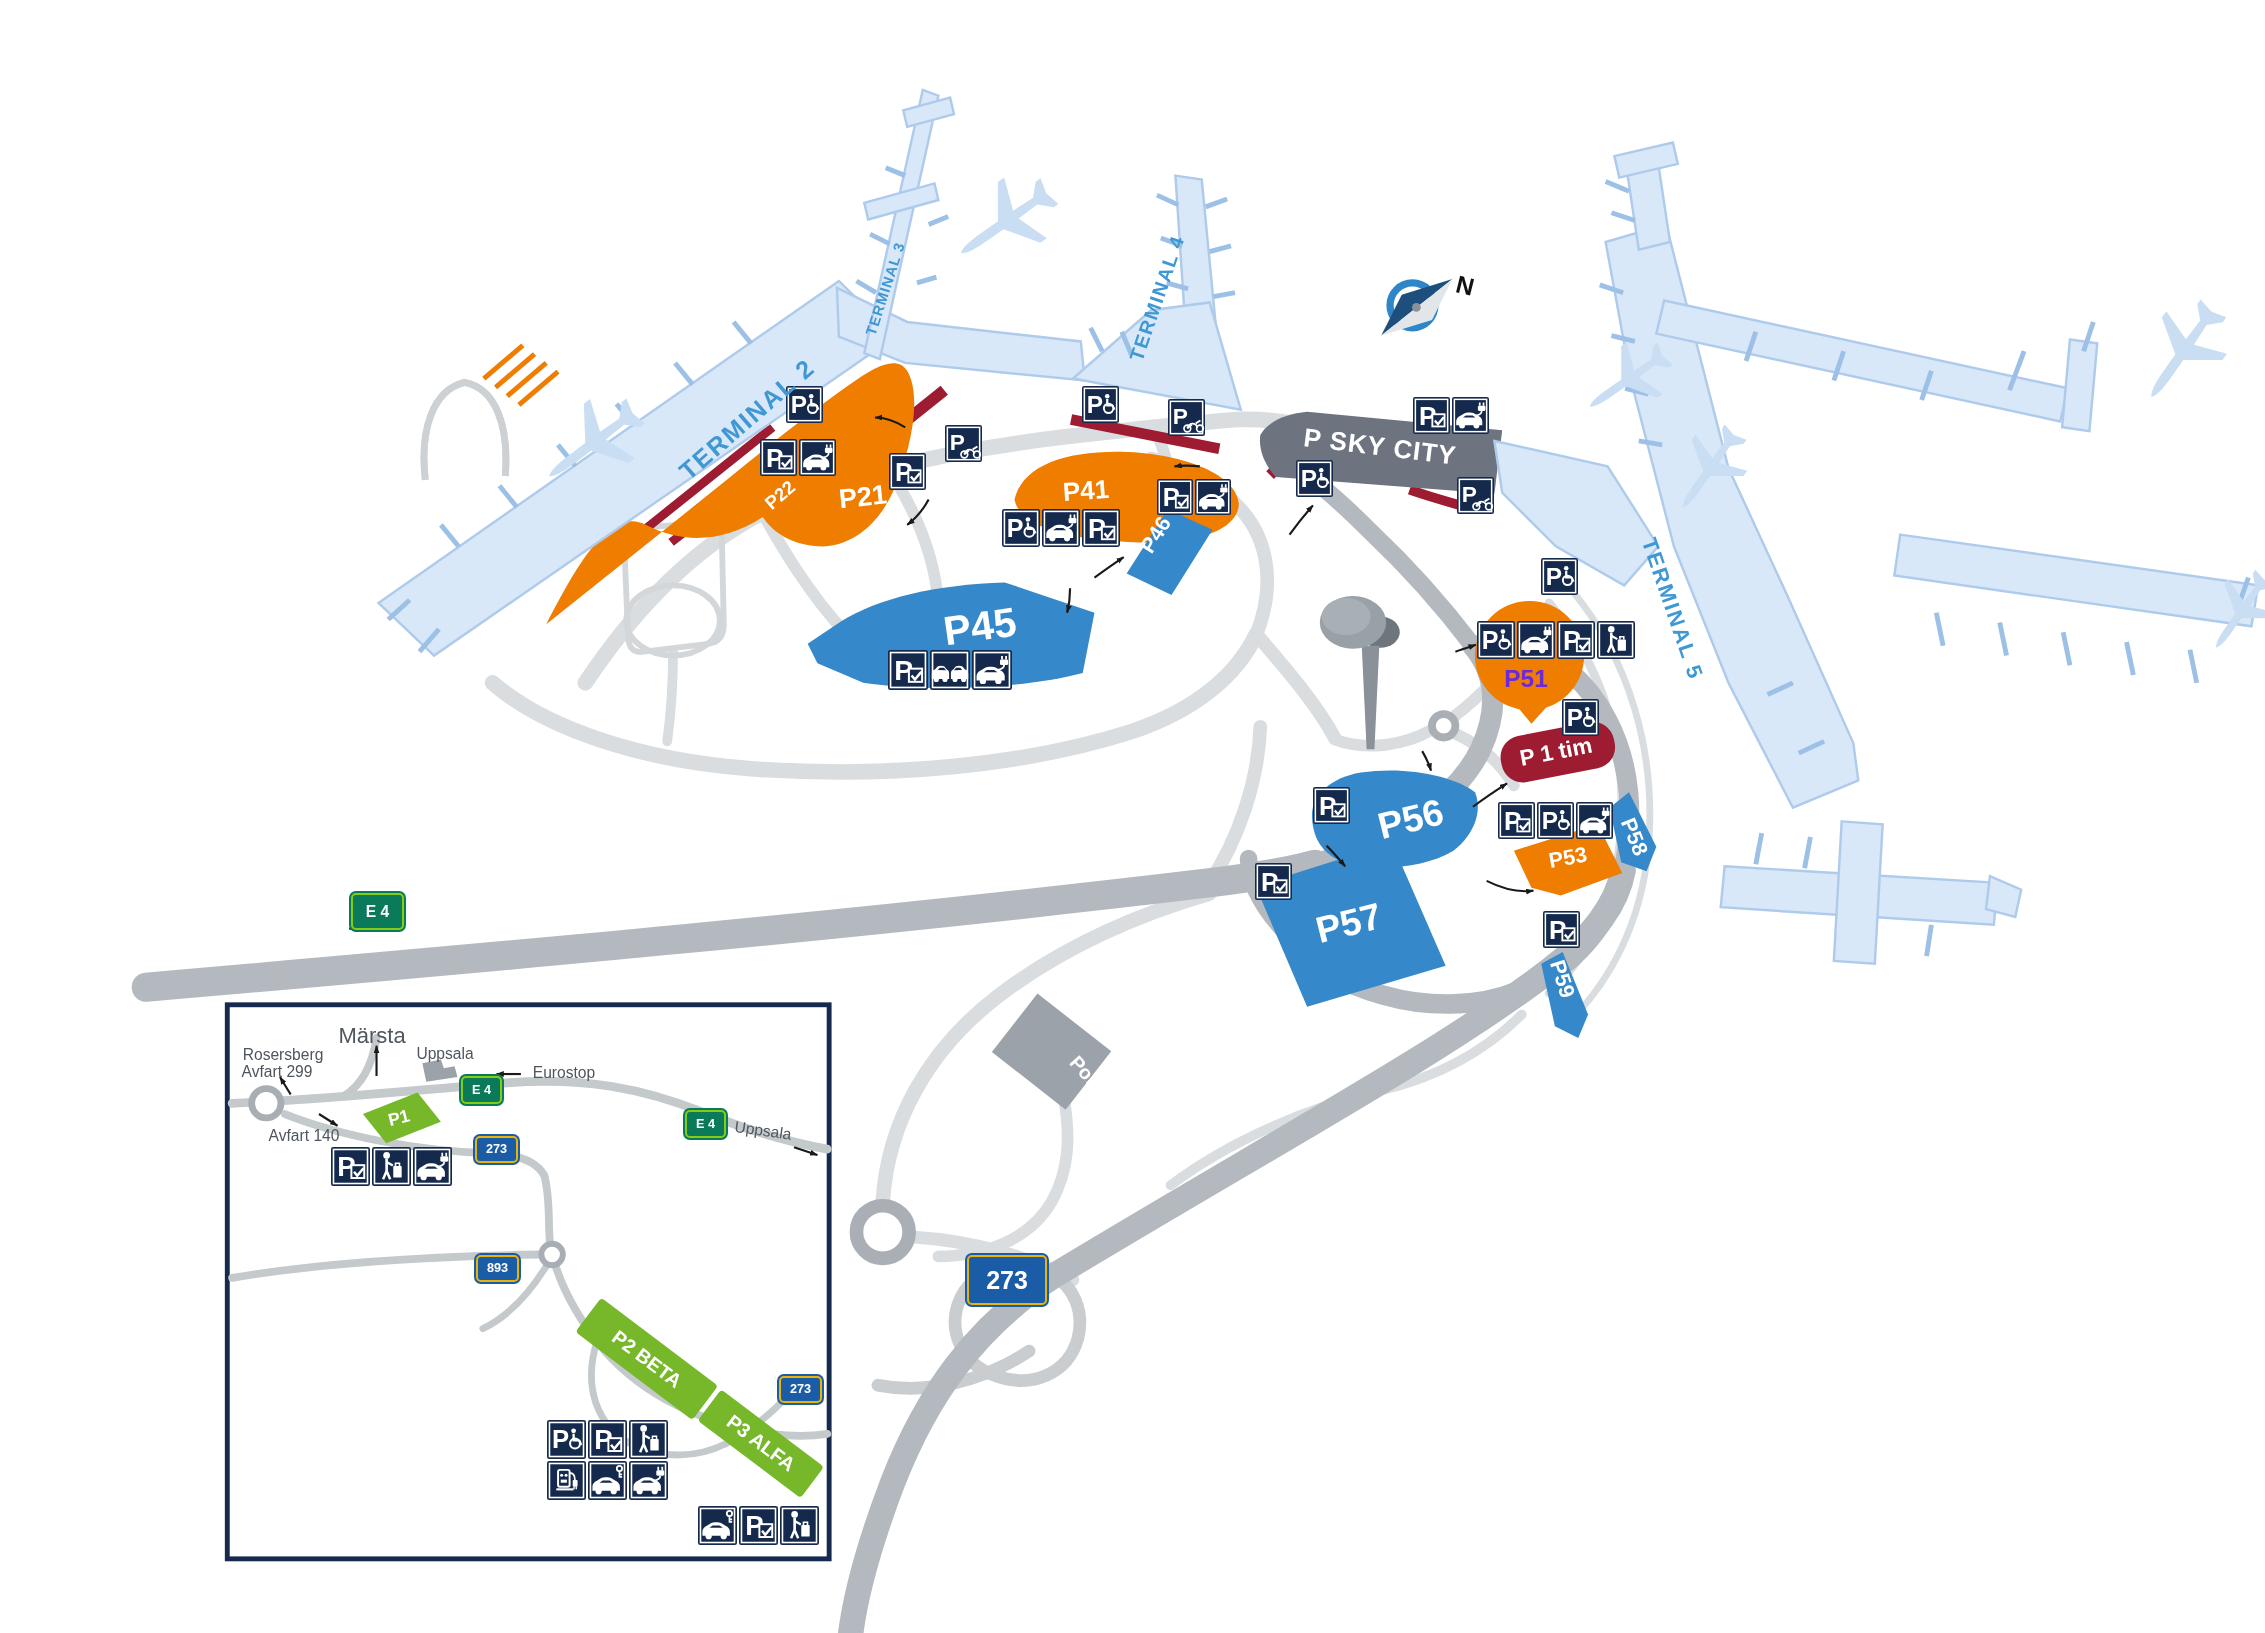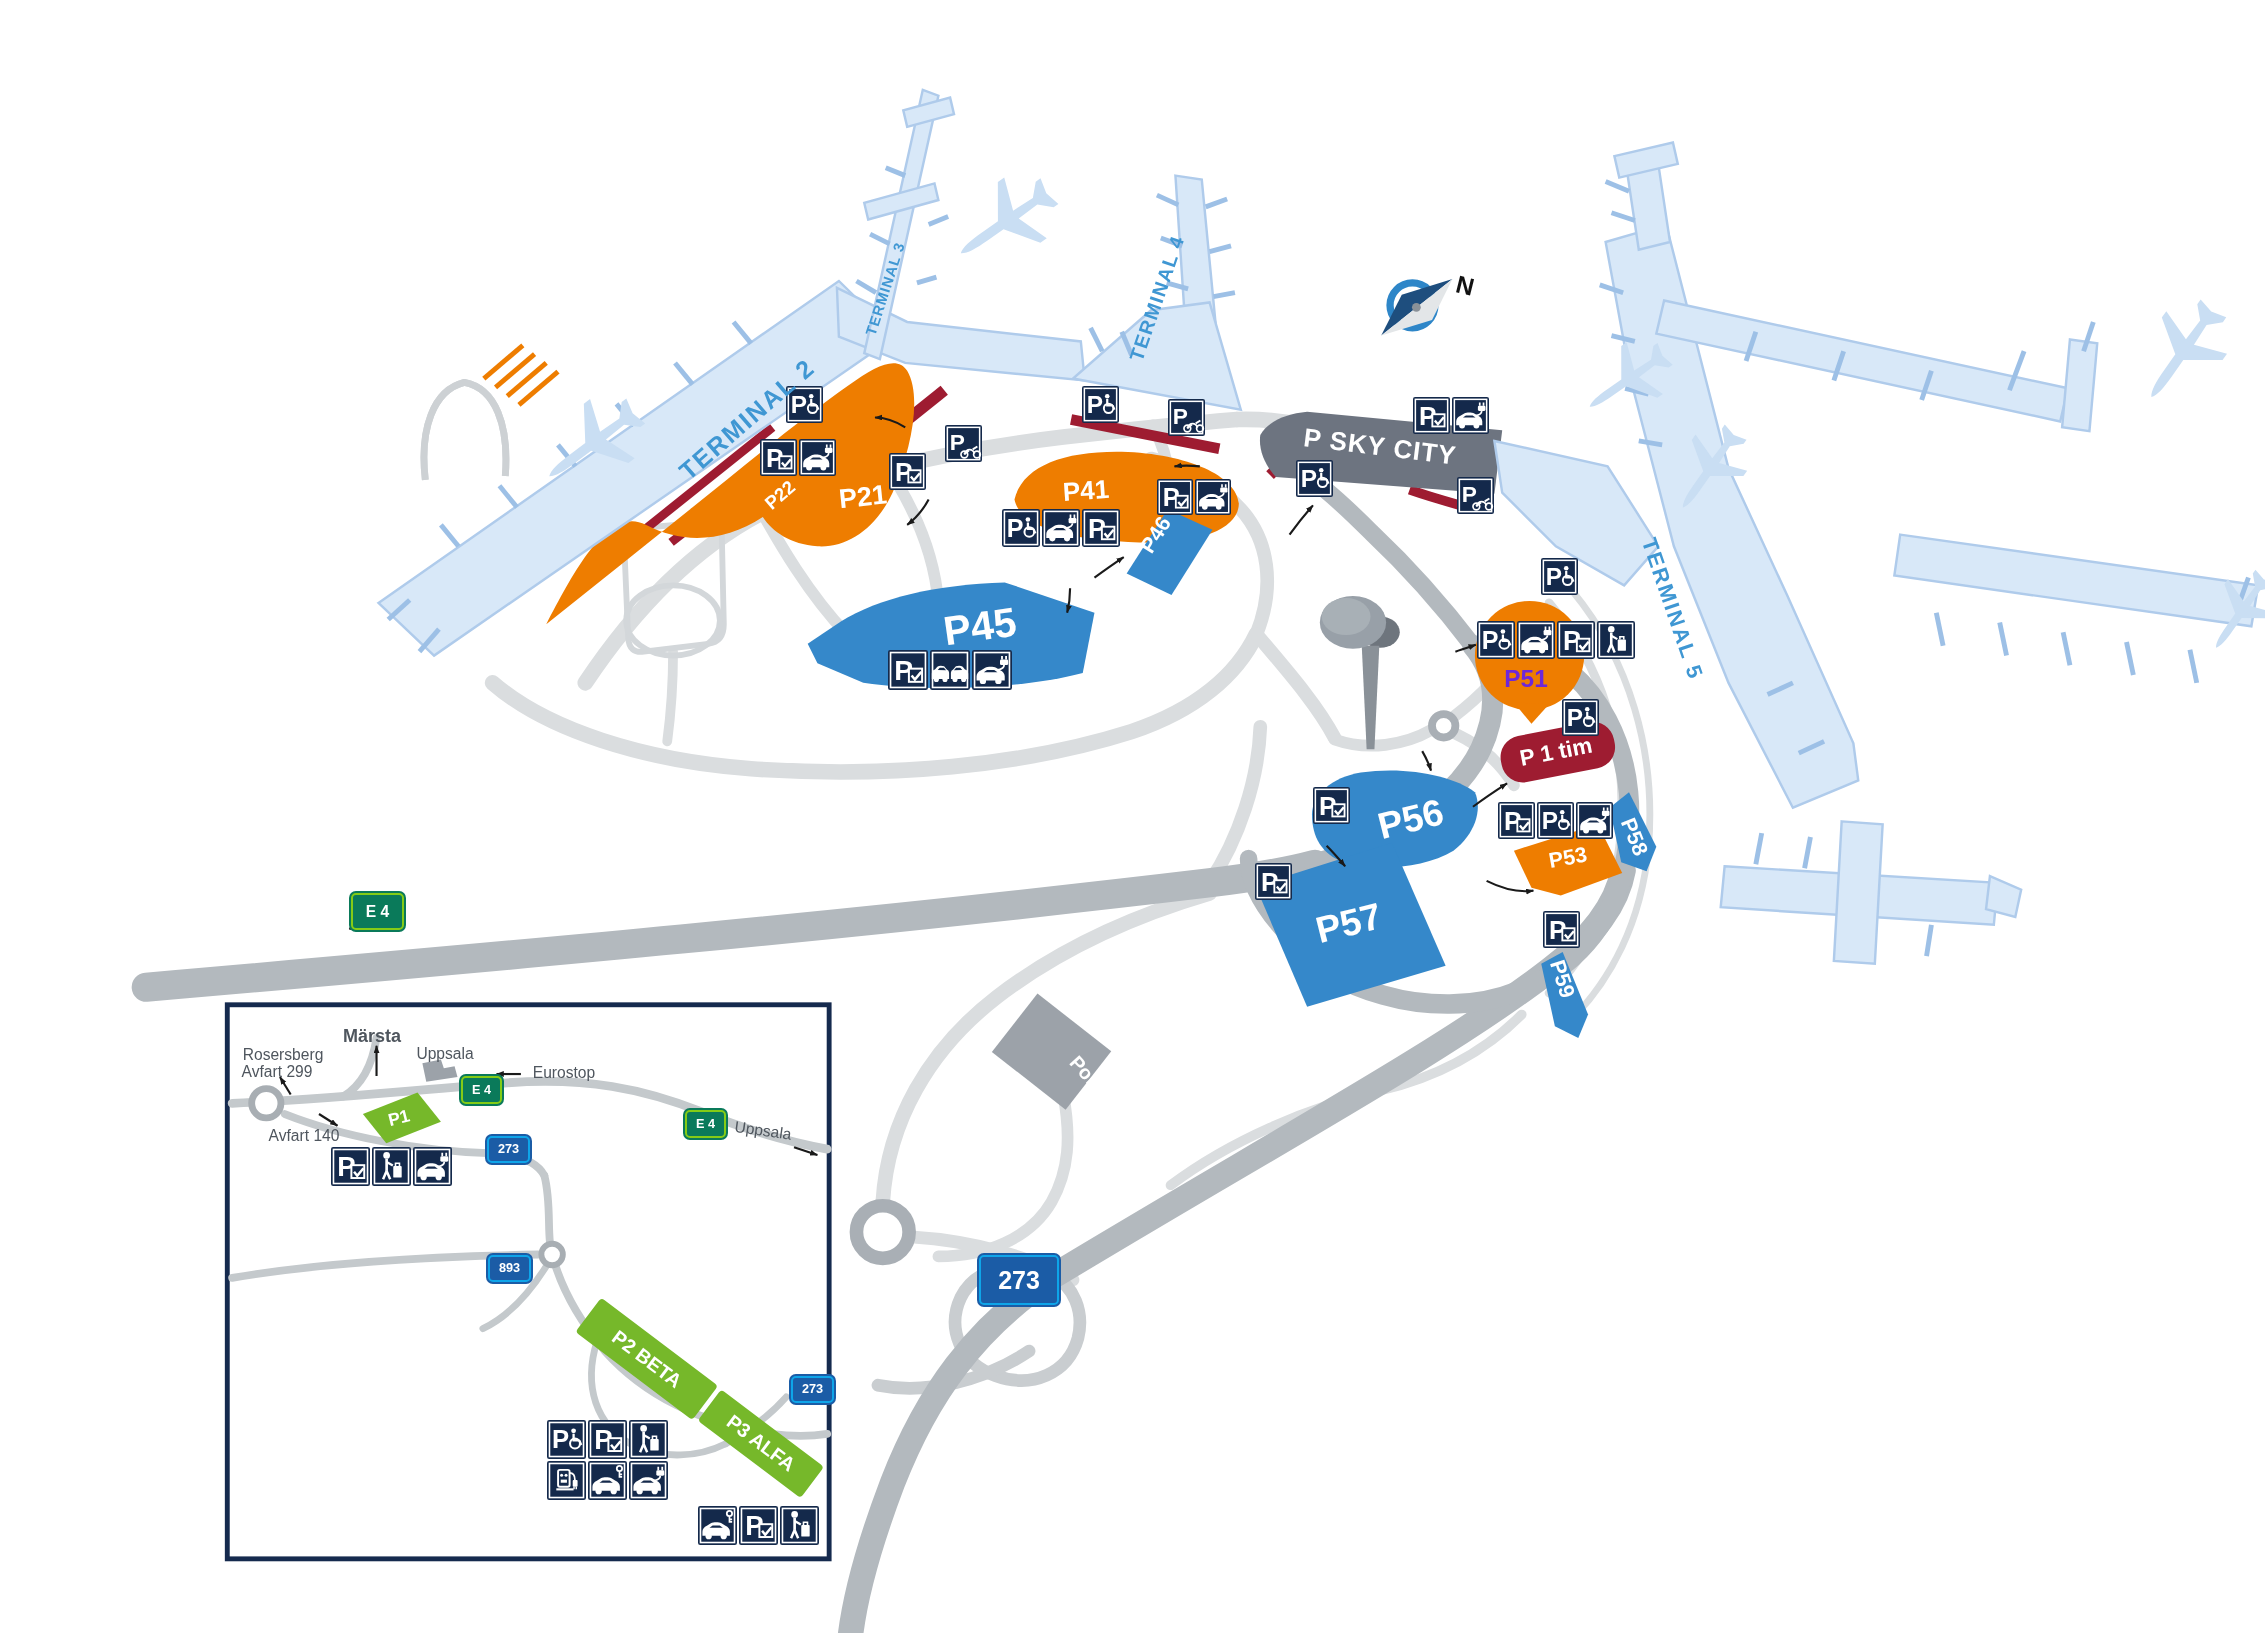--- a/index.html
+++ b/index.html
@@ -4,21 +4,21 @@
 <style>
   html,body{margin:0;padding:0;background:#fff;}
   .stage{position:relative;width:2266px;height:1634px;background:#fff;overflow:hidden;
          font-family:"Liberation Sans",sans-serif;}
   .stage svg.base{position:absolute;left:0;top:0;}
   .layer{position:absolute;left:0;top:0;width:100%;height:100%;pointer-events:none;}
   .map-label{position:absolute;font-weight:bold;white-space:nowrap;transform-origin:center;
              line-height:1.05;}
   .road-sign{position:absolute;display:flex;align-items:center;justify-content:center;
              color:#fff;font-weight:bold;border-radius:4.9px;line-height:1;}
-  .road-sign.blue{background:#1B5CA6;border:2px solid #0ea5e9;box-shadow:0 0 0 2px #1B5CA6;margin-left:12px;}
+  .road-sign.blue{background:#1B5CA6;border:2px solid #eab308;box-shadow:0 0 0 2px #1B5CA6;}
   .road-sign.green{background:#0A7A5A;border:2px solid #84cc16;box-shadow:0 0 0 2px #0A7A5A;}
   .icon-group{position:absolute;display:flex;gap:2px;}
   .icon-group svg{display:block;flex:none;}
 </style>
 </head>
 <body>
 
 <svg width="0" height="0" style="position:absolute">
   <defs>
     <g id="sym-p-check">
@@ -544,21 +544,21 @@
       <div class="map-label" style="left: 1349px; top: 924px; font-size: 37px; color: rgb(255, 255, 255); font-weight: bold; transform: translate(-50%, -50%) rotate(-14deg);">P57</div>
       <div class="map-label" style="left: 1634px; top: 837px; font-size: 21.5px; color: rgb(255, 255, 255); font-weight: bold; transform: translate(-50%, -50%) rotate(68deg);">P58</div>
       <div class="map-label" style="left: 1562px; top: 979px; font-size: 21.5px; color: rgb(255, 255, 255); font-weight: bold; transform: translate(-50%, -50%) rotate(72deg);">P59</div>
       <div class="map-label" style="left: 1380px; top: 447px; font-size: 26px; color: rgb(255, 255, 255); font-weight: bold; letter-spacing: 1px; transform: translate(-50%, -50%) rotate(7deg);">P SKY CITY</div>
       <div class="map-label" style="left: 1556px; top: 752px; font-size: 22.4px; color: rgb(255, 255, 255); font-weight: bold; transform: translate(-50%, -50%) rotate(-11deg);">P 1 tim</div>
       <div class="map-label" style="left: 1089px; top: 1076px; font-size: 19.5px; color: rgb(255, 255, 255); font-weight: bold; transform: translate(-50%, -50%) rotate(48deg);">Polis</div>
       <div class="map-label" style="left: 1465px; top: 286px; font-size: 24.4px; color: rgb(17, 17, 17); font-weight: bold; transform: translate(-50%, -50%) rotate(14deg);">N</div>
       <div class="map-label" style="left: 399px; top: 1118px; font-size: 17.6px; color: rgb(255, 255, 255); font-weight: bold; transform: translate(-50%, -50%) rotate(-14deg);">P1</div>
       <div class="map-label" style="left: 647px; top: 1359px; font-size: 19.5px; color: rgb(255, 255, 255); font-weight: bold; transform: translate(-50%, -50%) rotate(37deg);">P2 BETA</div>
       <div class="map-label" style="left: 761px; top: 1443px; font-size: 19.5px; color: rgb(255, 255, 255); font-weight: bold; transform: translate(-50%, -50%) rotate(37deg);">P3 ALFA</div>
-      <div class="map-label" style="left: 372px; top: 1036px; font-size: 18px; color: rgb(79, 86, 94); font-weight: 700; transform: translate(-50%, -50%) rotate(0deg);">Märsta</div>
+      <div class="map-label" style="left: 372px; top: 1036px; font-size: 22px; color: rgb(79, 86, 94); font-weight: 400; transform: translate(-50%, -50%) rotate(0deg);">Märsta</div>
       <div class="map-label" style="left: 283px; top: 1055px; font-size: 15.6px; color: rgb(79, 86, 94); font-weight: 400; transform: translate(-50%, -50%) rotate(0deg);">Rosersberg</div>
       <div class="map-label" style="left: 277px; top: 1072px; font-size: 15.6px; color: rgb(79, 86, 94); font-weight: 400; transform: translate(-50%, -50%) rotate(0deg);">Avfart 299</div>
       <div class="map-label" style="left: 304px; top: 1136px; font-size: 15.6px; color: rgb(79, 86, 94); font-weight: 400; transform: translate(-50%, -50%) rotate(0deg);">Avfart 140</div>
       <div class="map-label" style="left: 445px; top: 1054px; font-size: 15.6px; color: rgb(79, 86, 94); font-weight: 400; transform: translate(-50%, -50%) rotate(0deg);">Uppsala</div>
       <div class="map-label" style="left: 564px; top: 1073px; font-size: 15.6px; color: rgb(79, 86, 94); font-weight: 400; transform: translate(-50%, -50%) rotate(0deg);">Eurostop</div>
       <div class="map-label" style="left: 763px; top: 1131px; font-size: 15.6px; color: rgb(79, 86, 94); font-weight: 400; transform: translate(-50%, -50%) rotate(8deg);">Uppsala</div>
     </div>
   <div class="layer" id="signs-layer">
       <div class="road-sign green" style="left: 351px; top: 893px; width: 49px; height: 33px; font-size: 15.6px;">E 4</div>
       <div class="road-sign green" style="left: 461px; top: 1076px; width: 37px; height: 24.4px; font-size: 12.7px;">E 4</div>

